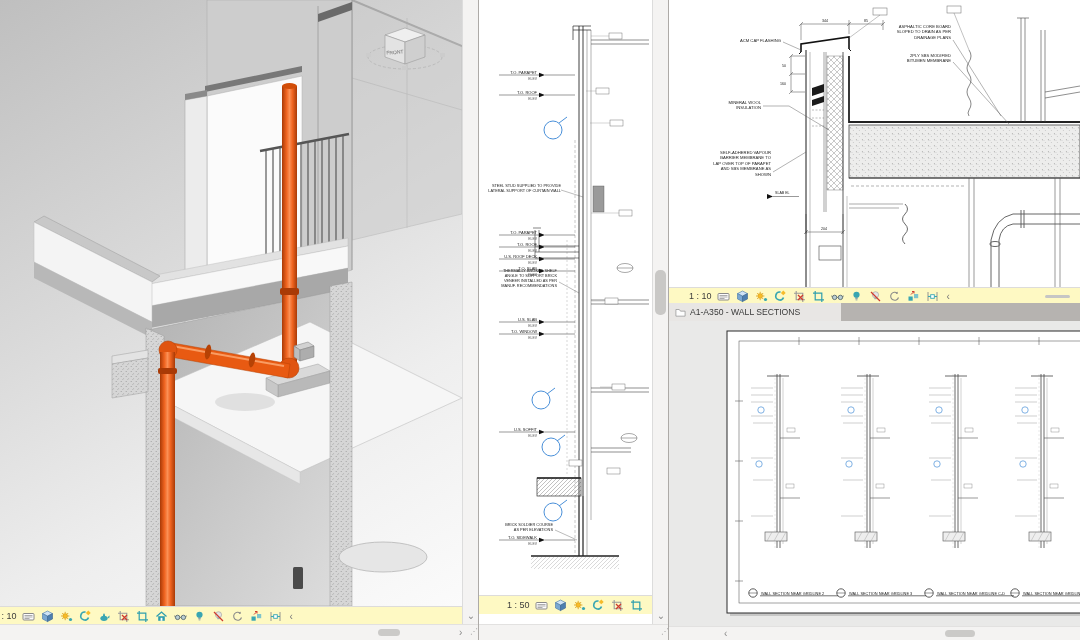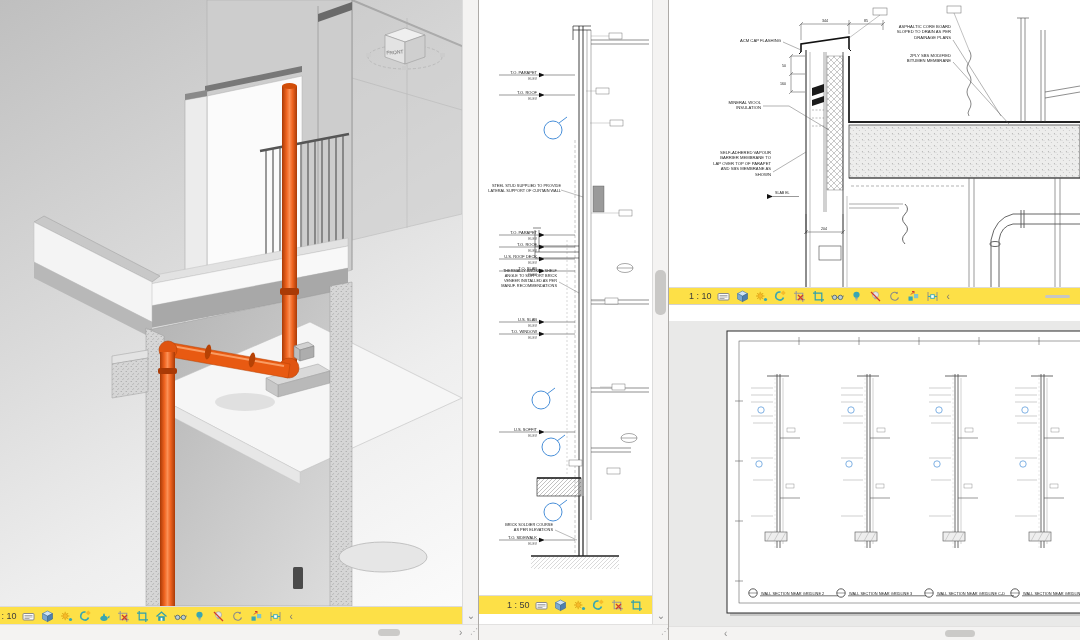--- a/index.html
+++ b/index.html
@@ -12,21 +12,21 @@
   .vscroll{width:16px;background:#f4f3f2;border-left:1px solid #dcdcdc;}
   #vs-left{left:462px;top:0;height:624px;}
   #vs-mid{left:652px;top:0;height:624px;}
   .vthumb{position:absolute;left:2px;width:11px;background:#c9c8c6;border-radius:5px;}
   .varrow{position:absolute;bottom:0;left:0;width:16px;height:15px;color:#8a8a8a;
     font-size:10px;text-align:center;line-height:13px;}
   .panel-border{width:1px;background:#adaaa7;top:0;height:640px;}
   #sec2d{left:479px;top:0;width:173px;height:606px;background:#fff;}
   #detail{left:669px;top:0;width:411px;height:287px;background:#fff;}
   
-  .viewbar{height:18px;background:#fde047;border-top:1px solid #dddcda;
+  .viewbar{height:18px;background:#fef9c3;border-top:1px solid #dddcda;
     display:flex;align-items:center;gap:5px;font-size:9px;color:#3c3c3c;}
   #bar-left{left:0;top:606px;width:462px;}
   #bar-mid{left:479px;top:595px;width:173px;overflow:hidden;}
   #bar-right{left:669px;top:287px;width:411px;height:16px;border-bottom:1px solid #d3d1cf;}
   .scale{white-space:nowrap;cursor:pointer;}
   .tbicon{width:14px;height:14px;display:flex;align-items:center;justify-content:center;flex:0 0 auto;cursor:pointer;}
   .tbicon svg{width:13px;height:13px;display:block;}
   .chev{color:#777;font-size:10px;padding:0 2px;cursor:pointer;}
   .hscroll{background:#f4f3f2;border-top:1px solid #e2e1e0;}
   #hs-left{left:0;top:624px;width:478px;height:16px;}
@@ -640,20 +640,28 @@
         <svg viewBox="0 0 13 13">
           <path d="M2 2v9M11 2v9" stroke="#8a8a8a" stroke-width=".9"></path>
           <path d="M2 6.5h9" stroke="#39a6b2" stroke-width="1.1"></path>
           <rect x="4.7" y="4.7" width="3.6" height="3.6" fill="#fff" stroke="#39a6b2" stroke-width=".9"></rect>
         </svg>
       </span>
     <span class="chev">‹</span>
     <div style="position:absolute;left:376px;top:7px;width:25px;height:3px;background:#c6c6c5;border-radius:2px"></div>
   </div>
 
+  <div id="tabbar" class="abs">
+    <div id="sheet-tab">
+      <svg width="11" height="10" viewBox="0 0 13 12">
+        <path d="M1 3h4l1.5 2H12v6H1z" fill="#fdfdfd" stroke="#8a8a8a" stroke-width=".8"></path>
+      </svg>
+      <span>A1-A350 - WALL SECTIONS</span>
+    </div>
+  </div>
 
   <div id="sheet" class="abs">
     <svg width="411" height="305" viewBox="0 0 411 305">
       <defs>
         <g id="msec">
           <path d="M28 8V182M31 8V182" stroke="#444" stroke-width=".8" fill="none"></path>
           <path d="M34 12V178" stroke="#888" stroke-width=".4" fill="none"></path>
           <path d="M26 8v174" stroke="#b5b5b5" stroke-width=".3" stroke-dasharray="2 2" fill="none"></path>
           <path d="M18 10h22" stroke="#444" stroke-width=".8" fill="none"></path>
           <path d="M2 22h22M2 29h22M2 36h22M2 50h22M4 57h20M2 92h22M4 114h20M2 150h22" stroke="#777" stroke-width=".35" fill="none"></path>

